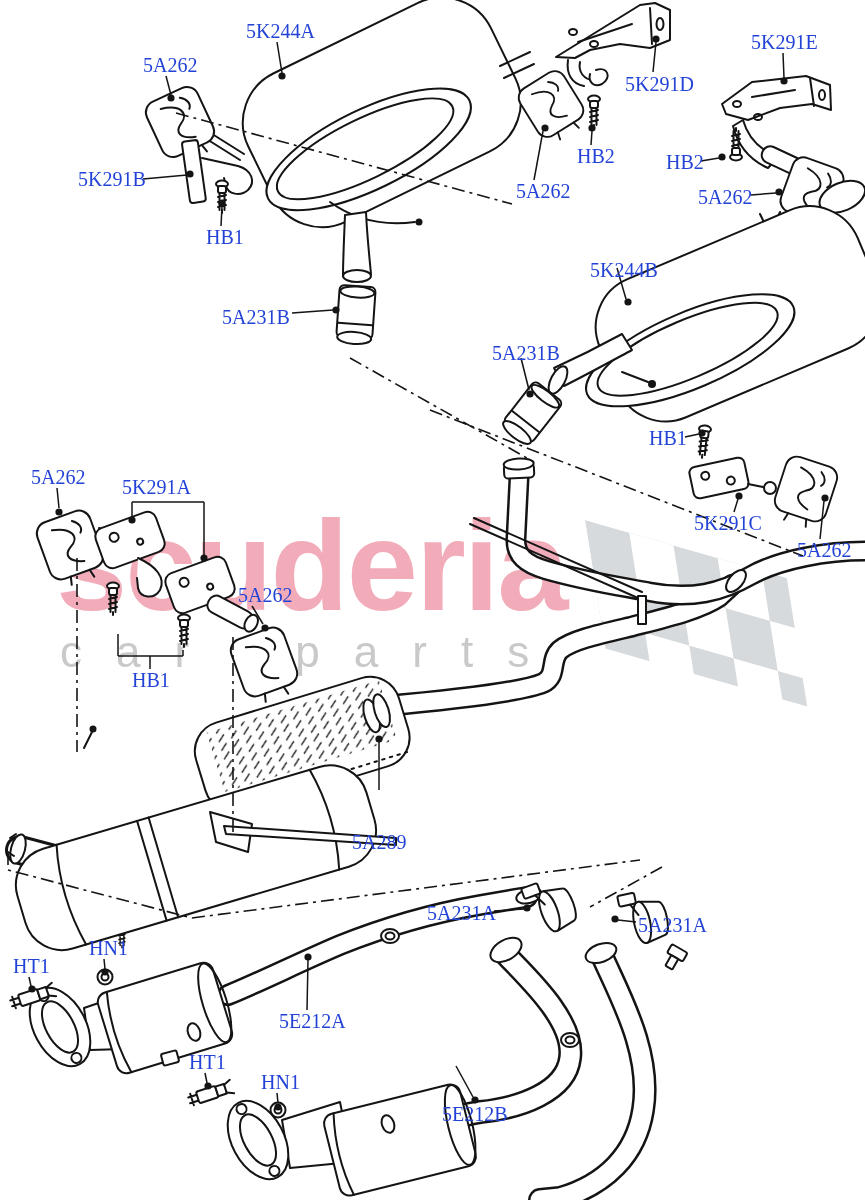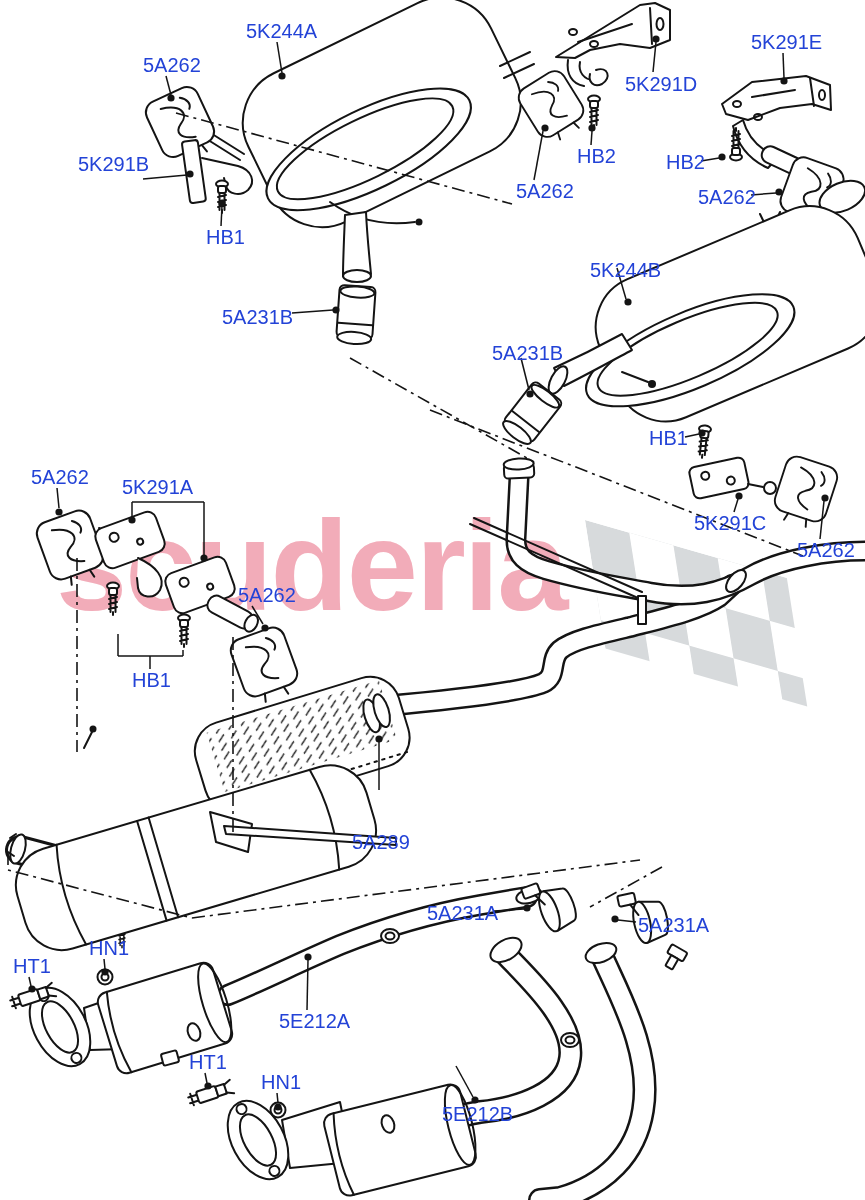--- a/index.html
+++ b/index.html
@@ -17,30 +17,31 @@
   #wm-sub{position:absolute;left:60px;top:630px;font-size:44px;color:var(--wm-gray);
           letter-spacing:34px;word-spacing:26px;line-height:1;user-select:none;}
   svg#art{position:absolute;left:0;top:0;}
   .ln{fill:none;stroke:var(--line-color);stroke-width:2;stroke-linecap:round;stroke-linejoin:round;}
   .fw{fill:#fff;}
   .pb{fill:none;stroke:var(--line-color);stroke-linecap:round;stroke-linejoin:round;}
   .pw{fill:none;stroke:#fff;stroke-linecap:round;stroke-linejoin:round;}
   .dd{fill:none;stroke:var(--line-color);stroke-width:1.6;stroke-dasharray:13 5 3 5;}
   .leader{fill:none;stroke:var(--line-color);stroke-width:1.5;}
   .dot{fill:var(--line-color);stroke:none;}
-  #label-layer{position:absolute;left:0;top:0;width:865px;height:1200px;pointer-events:none;}
+  #label-layer{position:absolute;left:0;top:0;width:865px;height:1200px;pointer-events:none;font-family:Liberation Serif, serif;}
   .lbl{position:absolute;font-size:20px;color:var(--label-color);white-space:nowrap;
        line-height:1;cursor:pointer;pointer-events:auto;}
 </style>
 </head>
 <body>
 
 <div id="stage">
 
   <div id="wm-brand">scuderia</div>
+  <div id="wm-sub">car parts</div>
 
   <svg id="art" width="865" height="1200" viewBox="0 0 865 1200">
     <defs>
       <pattern id="chk" width="92" height="92" patternUnits="userSpaceOnUse">
         <rect width="46" height="46" fill="var(--flag-gray)"></rect>
         <rect x="46" y="46" width="46" height="46" fill="var(--flag-gray)"></rect>
       </pattern>
       <pattern id="hatch" width="13" height="9" patternUnits="userSpaceOnUse">
         <line x1="2" y1="7.5" x2="9" y2="1.5" stroke="#1a1a1a" stroke-width="1.4"></line>
       </pattern>
@@ -382,21 +383,21 @@
         <polyline points="277,1093 278,1103" class="leader"></polyline>
         <circle cx="278" cy="1107" r="3.6" class="dot"></circle>
         <polyline points="456,1066 473,1097" class="leader"></polyline>
         <circle cx="475" cy="1100" r="3.6" class="dot"></circle>
       </g>
   </svg>
 
   <div id="label-layer">
       <div class="lbl" style="left: 246px; top: 21px;">5K244A</div>
       <div class="lbl" style="left: 143px; top: 55px;">5A262</div>
-      <div class="lbl" style="left: 78px; top: 154px;">5K291B</div>
+      <div class="lbl" style="left: 78px; top: 169px;">5K291B</div>
       <div class="lbl" style="left: 206px; top: 227px;">HB1</div>
       <div class="lbl" style="left: 222px; top: 307px;">5A231B</div>
       <div class="lbl" style="left: 625px; top: 74px; text-align: right;">5K291D</div>
       <div class="lbl" style="left: 577px; top: 146px;">HB2</div>
       <div class="lbl" style="left: 516px; top: 181px;">5A262</div>
       <div class="lbl" style="left: 751px; top: 32px;">5K291E</div>
       <div class="lbl" style="left: 666px; top: 152px;">HB2</div>
       <div class="lbl" style="left: 698px; top: 187px;">5A262</div>
       <div class="lbl" style="left: 590px; top: 260px;">5K244B</div>
       <div class="lbl" style="left: 492px; top: 343px;">5A231B</div>

